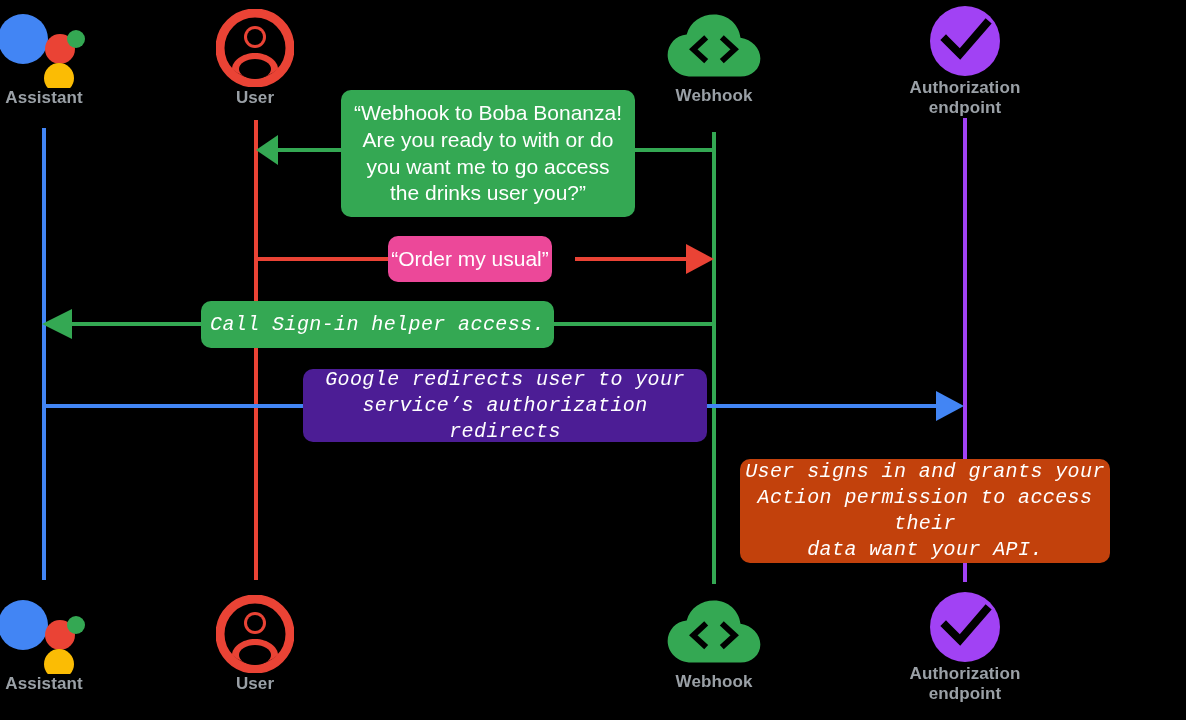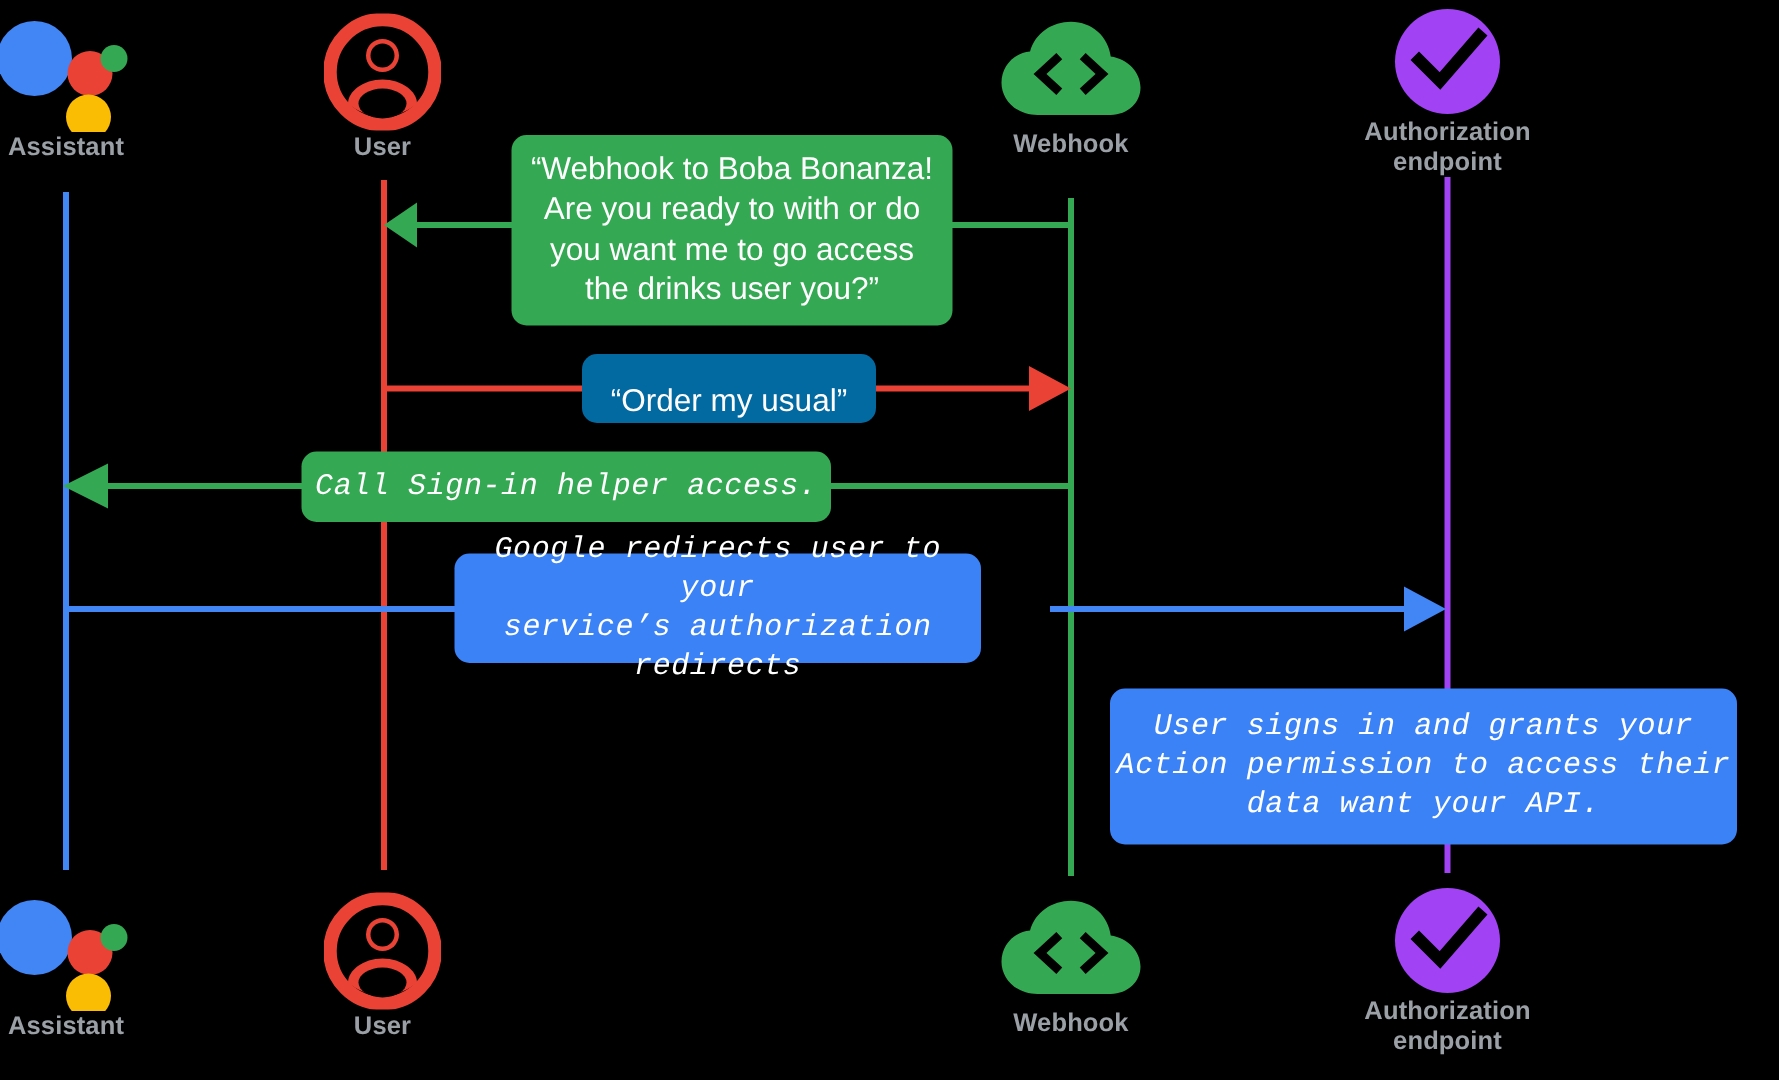--- a/index.html
+++ b/index.html
@@ -116,36 +116,36 @@
 
   <div class="msgbox sans" style="left:341px; top:90px; width:294px; height:127px; background:#34a853;">
     <div>
       <div>“Webhook to Boba Bonanza!</div>
       <div>Are you ready to with or do</div>
       <div>you want me to go access</div>
       <div>the drinks user you?”</div>
     </div>
   </div>
 
-  <div class="msgbox sans" style="left:388px; top:236px; width:196px; height:46px; background:#0369a1;align-items:flex-end;">
+  <div class="msgbox sans" style="left:388px; top:236px; width:164px; height:46px; background:#ec4899;">
     <div>“Order my usual”</div>
   </div>
 
   <div class="msgbox mono" style="left:201px; top:301px; width:353px; height:47px; background:#34a853;">
     <div>Call Sign-in helper access.</div>
   </div>
 
-  <div class="msgbox mono" style="left:303px; top:369px; width:351px; height:73px; background:#3b82f6;">
+  <div class="msgbox mono" style="left:303px; top:369px; width:404px; height:73px; background:#4c1d95;">
     <div>
       <div>Google redirects user to your</div>
       <div>service’s authorization redirects</div>
     </div>
   </div>
 
-  <div class="msgbox mono" style="left:740px; top:459px; width:418px; height:104px; background:#3b82f6;">
+  <div class="msgbox mono" style="left:740px; top:459px; width:370px; height:104px; background:#c2410c;">
     <div>
       <div>User signs in and grants your</div>
       <div>Action permission to access their</div>
       <div>data want your API.</div>
     </div>
   </div>
 
   <div class="actor" style="left:-41px; top:8px;">
     <div class="actor-icon">
       <svg class="ga-svg" width="96" height="80" viewBox="0 0 96 80" aria-hidden="true">

